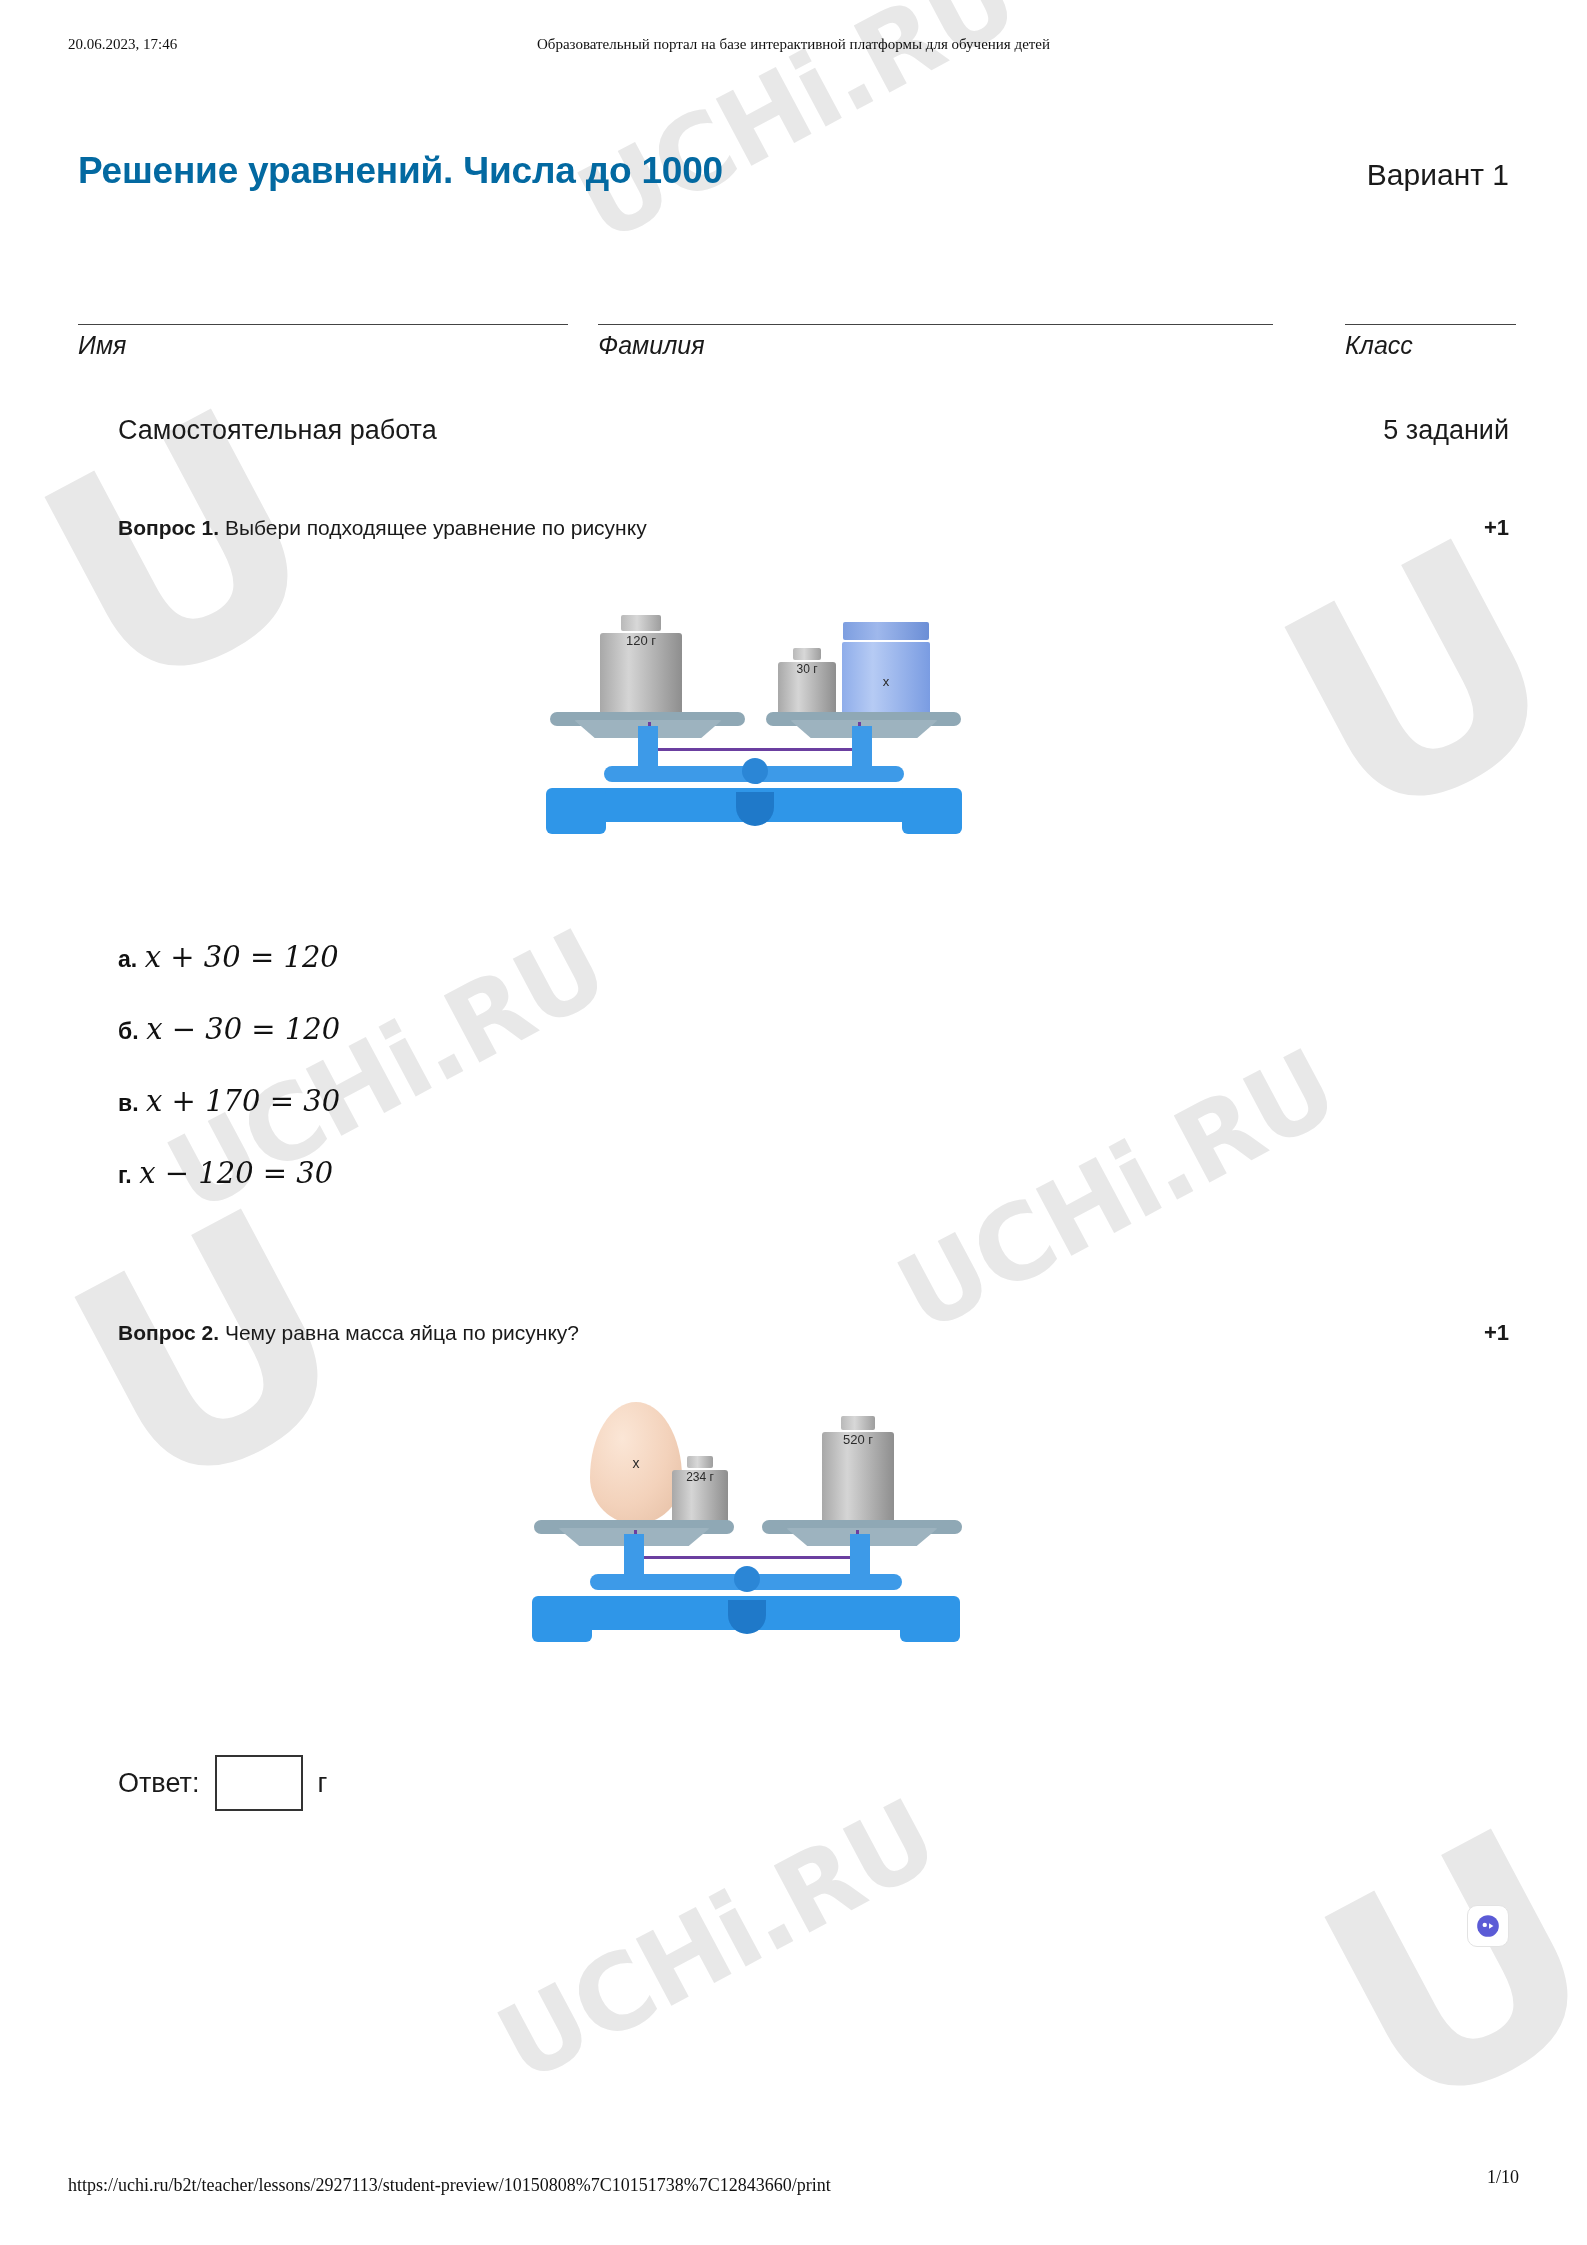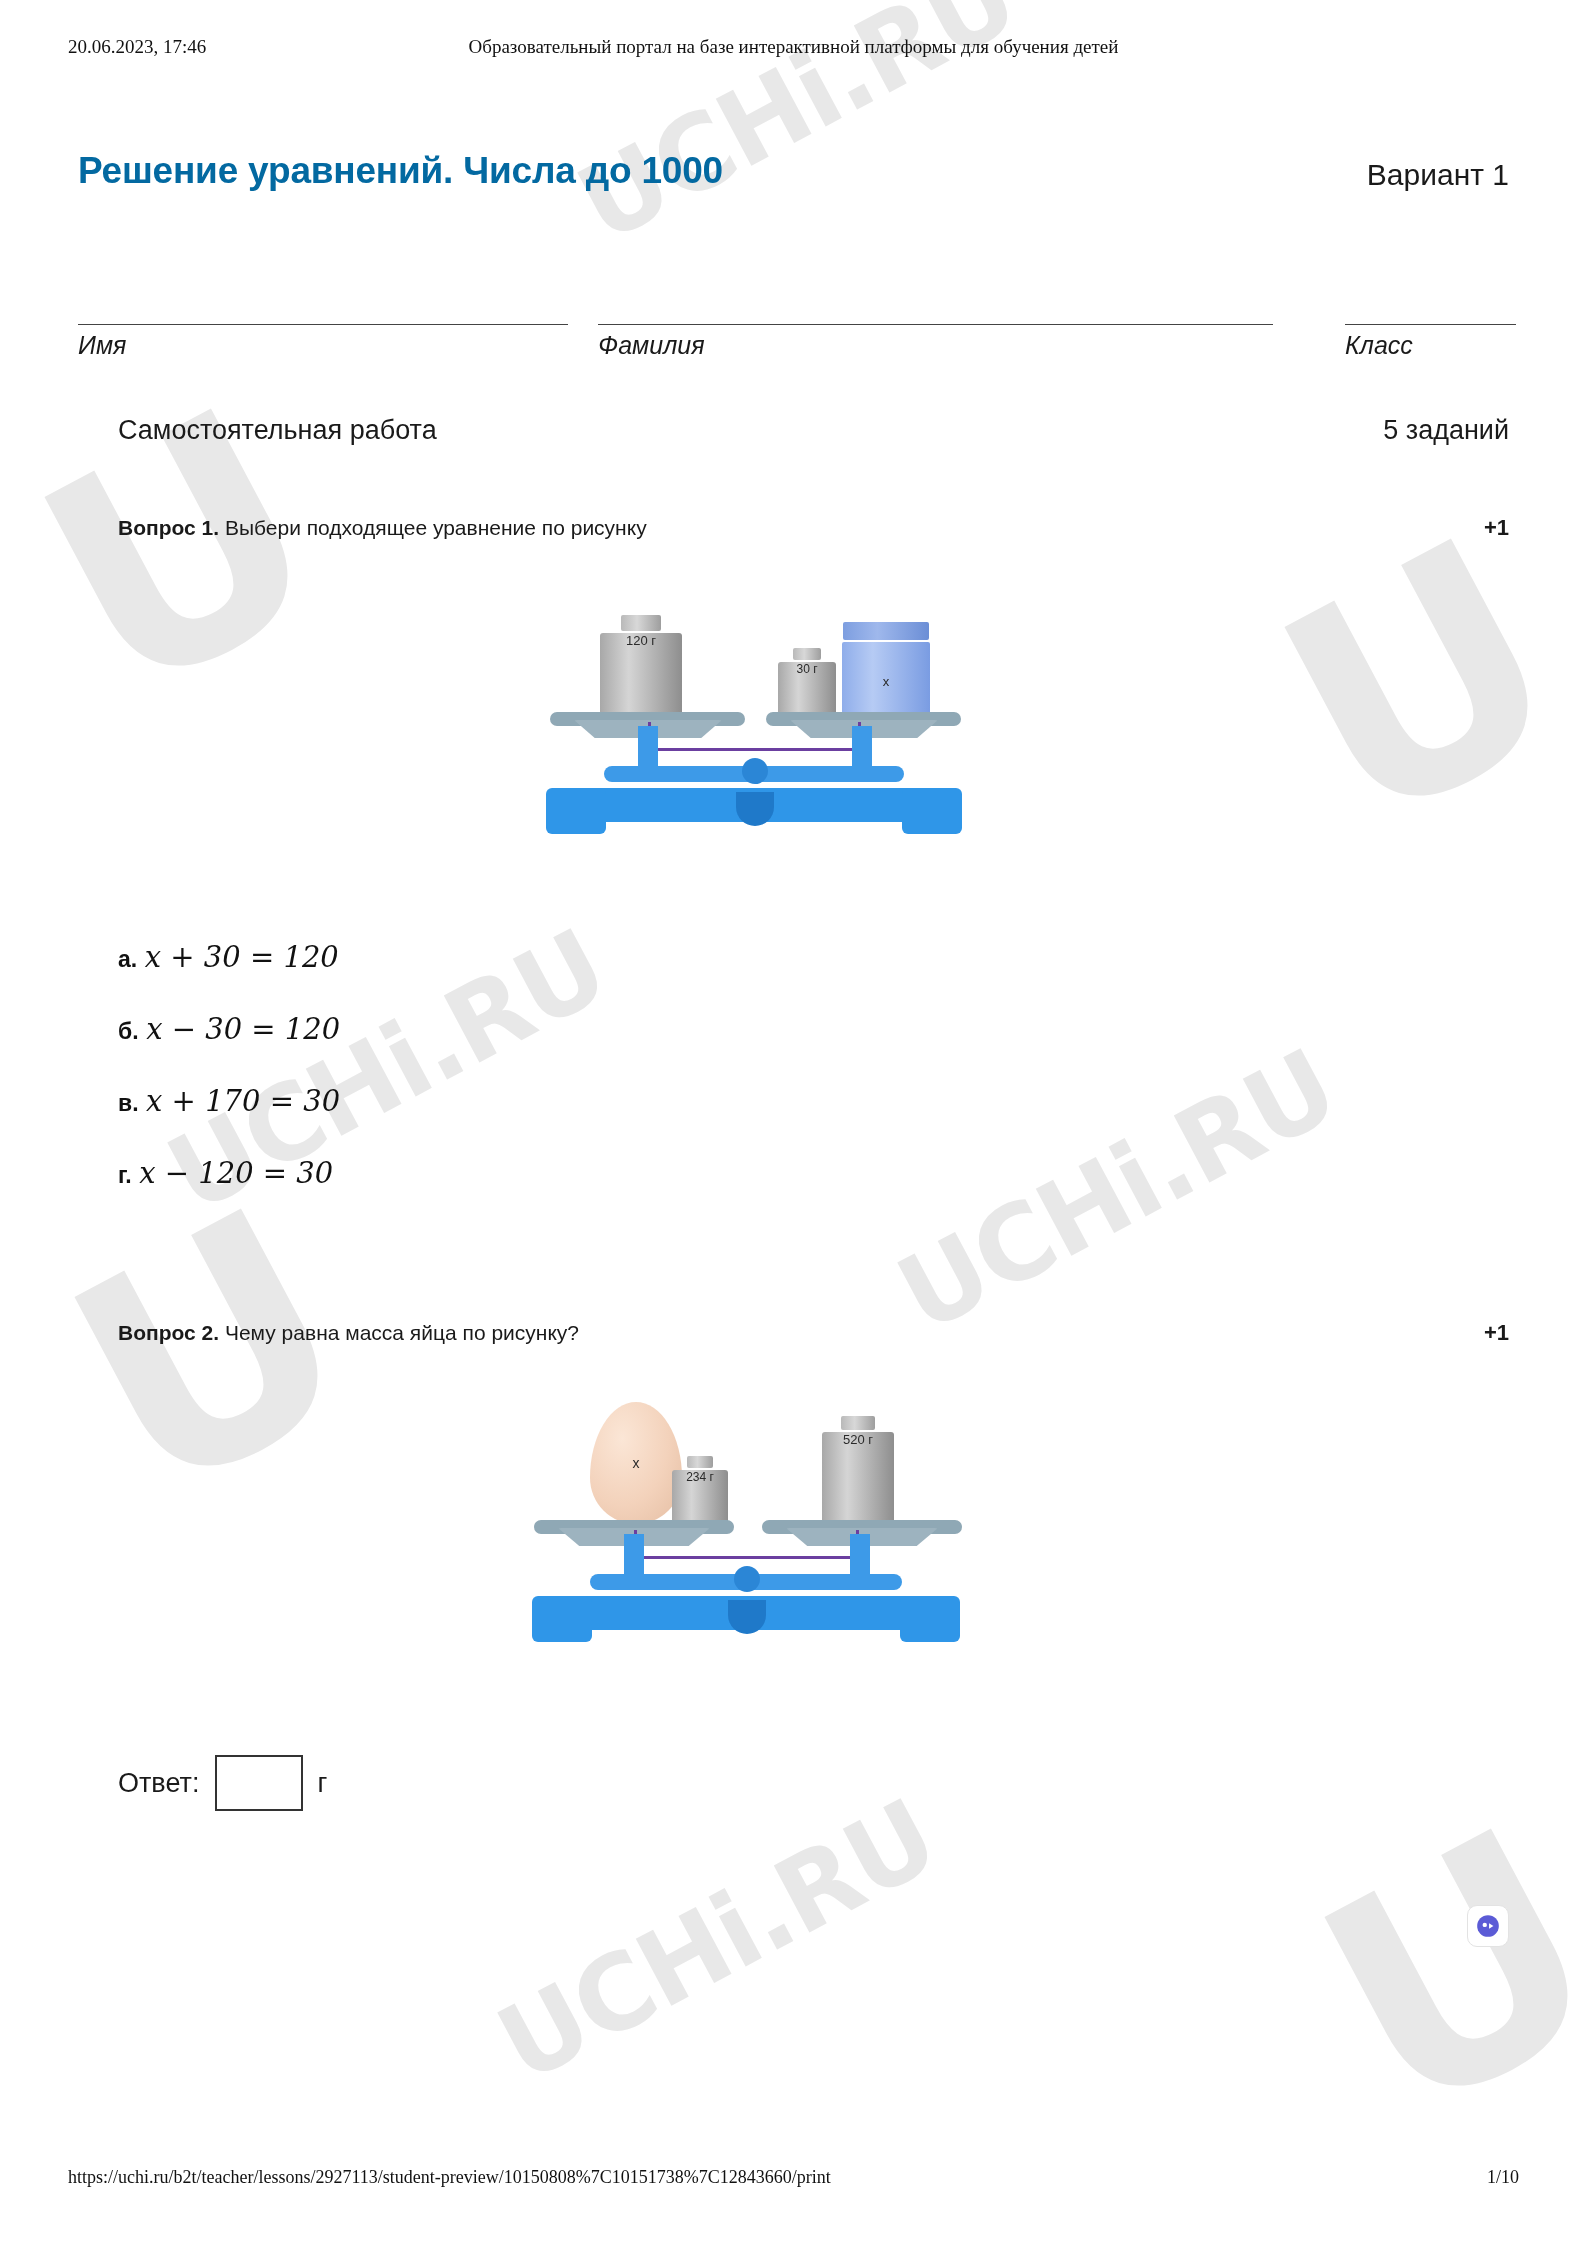--- a/index.html
+++ b/index.html
@@ -37,39 +37,39 @@
   .wm-big  { font-size: 300px; }
 
   
   .page-header {
     position: absolute;
     top: 36px;
     left: 0;
     right: 0;
     height: 22px;
     font-family: "Liberation Serif", serif;
-    font-size: 19px;
+    font-size: 15px;
     color: #111;
     z-index: 3;
   }
   .page-header .hdr-date { position: absolute; left: 68px; top: 0; }
   .page-header .hdr-title { position: absolute; left: 0; right: 0; text-align: center; top: 0; }
 
   .page-footer {
     position: absolute;
     bottom: 56px;
     left: 0;
     right: 0;
     height: 22px;
     font-family: "Liberation Serif", serif;
     font-size: 18px;
     color: #111;
     z-index: 3;
   }
-  .page-footer .ftr-url { position: absolute; left: 68px; top: 0; }
+  .page-footer .ftr-url { position: absolute; left: 68px; top: 8px; }
   .page-footer .ftr-num { position: absolute; right: 68px; top: 0; }
 
   
   .content {
     position: absolute;
     left: 0;
     top: 0;
     width: 1587px;
     z-index: 2;
   }

